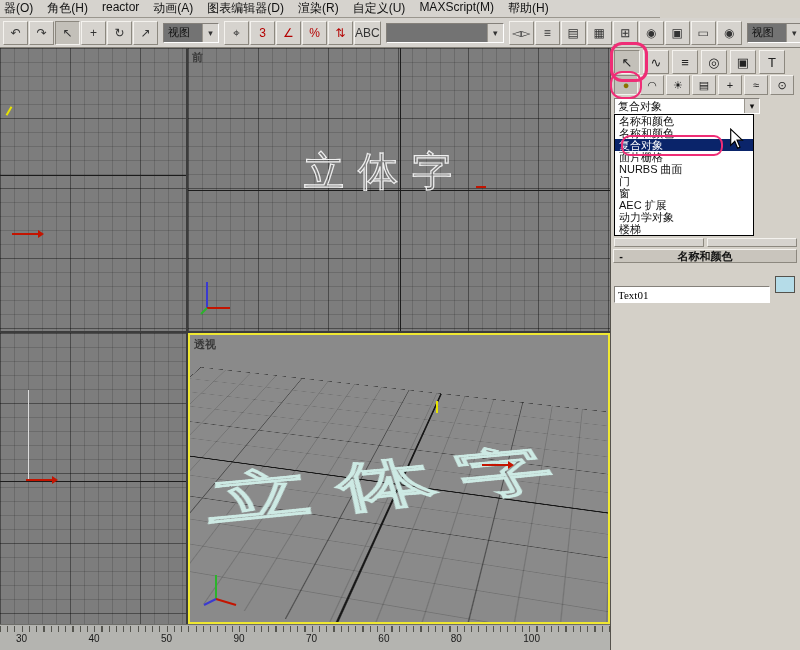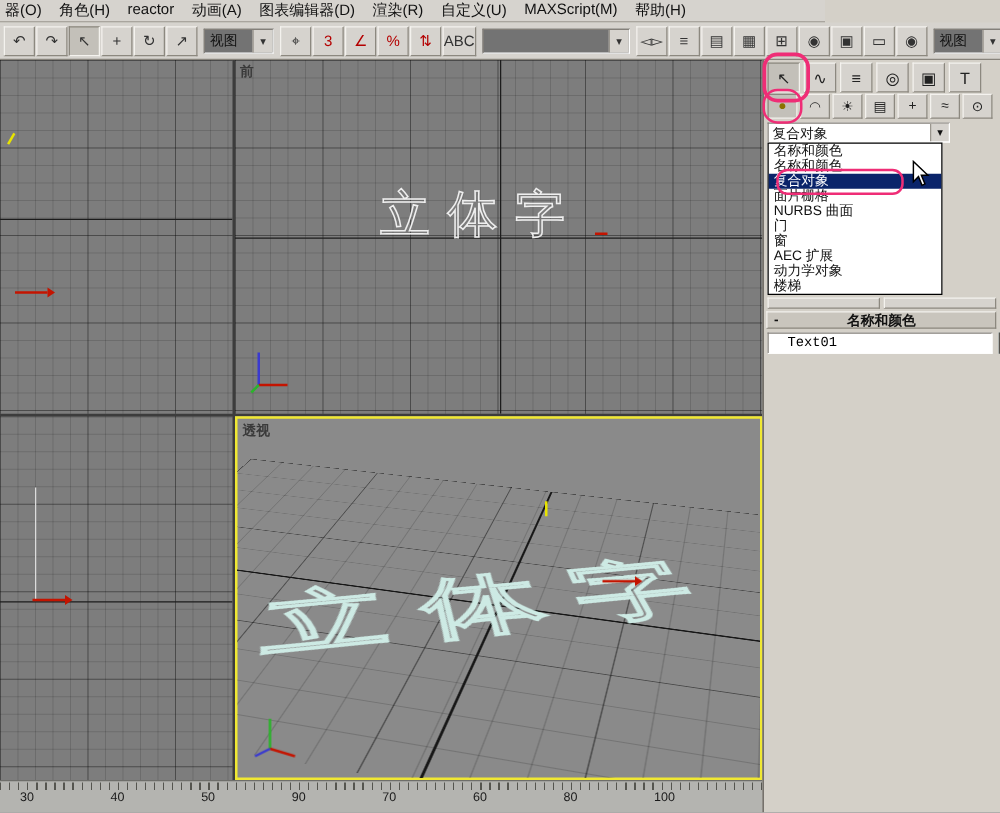--- a/index.html
+++ b/index.html
@@ -81,21 +81,21 @@
   .dropdown-list{position:absolute;left:3px;top:66px;width:138px;background:#fff;border:1px solid #000;z-index:40;}
   .dd-item{height:12px;line-height:12px;font-size:11px;padding-left:4px;white-space:nowrap;cursor:pointer;}
   .dd-item.selected{background:#0a246a;color:#fff;}
   .sliver{position:absolute;top:190px;height:9px;background:#d6d3ce;border:1px solid;border-color:#f4f2ee #8c887f #8c887f #f4f2ee;box-sizing:border-box;}
   .sliver.s1{left:3px;width:90px;}
   .sliver.s2{left:96px;width:90px;}
   .rollout-header{position:absolute;left:2px;top:201px;width:184px;height:14px;background:#c9c5bd;border:1px solid;border-color:#f4f2ee #8c887f #8c887f #f4f2ee;display:flex;align-items:center;font-size:11px;font-weight:bold;box-sizing:border-box;cursor:pointer;}
   .rollout-header .roll-minus{width:14px;text-align:center;}
   .rollout-header .roll-title{flex:1;text-align:center;}
   .name-row{position:absolute;left:3px;top:218px;display:flex;align-items:center;gap:5px;}
-  .name-input{width:148px;height:15px;border:1px solid;border-color:#84807a #fff #fff #84807a;font-size:11px;font-family:Liberation Mono, monospace;padding:0 15px;background:#fff;}
+  .name-input{width:148px;height:15px;border:1px solid;border-color:#84807a #fff #fff #84807a;font-size:11px;font-family:Liberation Serif, serif;padding:0 3px;background:#fff;margin-top:20px;}
   .color-swatch{display:inline-block;width:18px;height:15px;border:1px solid #55524c;}
 
   
   .ring{position:absolute;border:3px solid #ef2d76;border-radius:12px;z-index:50;pointer-events:none;}
   .ring-tab{left:-1px;top:-6px;width:32px;height:34px;}
   .ring-cat{left:-1px;top:23px;width:28px;height:24px;border-width:2px;}
   .ring-item{left:10px;top:87px;width:98px;height:17px;border-width:2px;border-radius:9px;}
   .cursor{position:absolute;left:118px;top:80px;z-index:60;}
 </style>
 </head>

